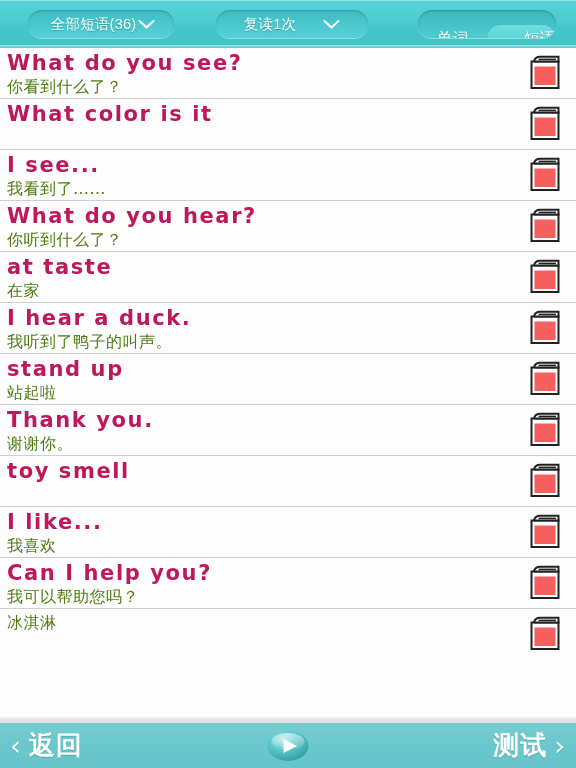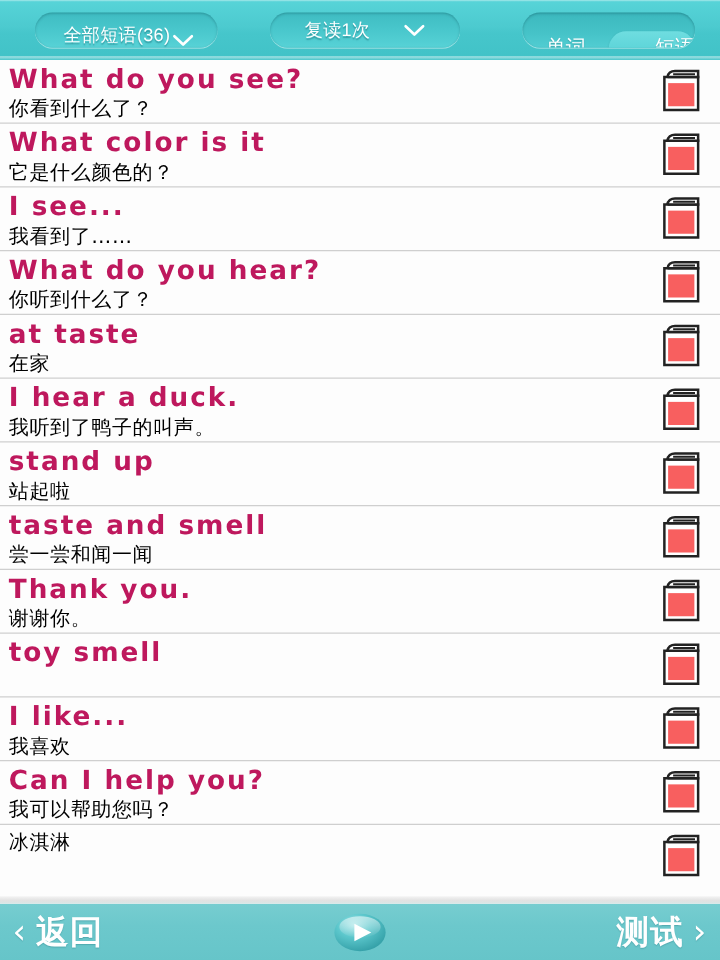--- a/index.html
+++ b/index.html
@@ -60,21 +60,20 @@
     user-select: none;
     cursor: pointer;
     text-shadow: 0 1px 1px rgba(0,70,80,0.35);
   }
 
   .pill-scope {
     width: 146px;
     margin-left: 20px;
     padding: 0 6px 0 10px;
     gap: 2px;
-    align-items: flex-end;
   }
   .pill-repeat {
     width: 152px;
     margin-left: 42px;
     padding: 0 8px;
     gap: 27px;
   }
   .pill .pill-label {
     white-space: nowrap;
     font-size: 14.5px;
@@ -144,21 +143,21 @@
   .row .en {
     color: #be185d;
     font-size: 21px;
     font-weight: bold;
     letter-spacing: 1.6px;
     line-height: 25px;
     white-space: nowrap;
     font-family: "DejaVu Sans", "Liberation Sans", sans-serif;
   }
   .row .zh {
-    color: #000000;
+    color: #4d7c0f;
     font-size: 16px;
     line-height: 22px;
     letter-spacing: 0.5px;
     white-space: nowrap;
     font-family: "DejaVu Sans", "Liberation Sans", sans-serif;
   }
 
   
   .bookbtn {
     position: absolute;
@@ -261,21 +260,20 @@
           <path d="M6.5 7.5 L33.5 7.5 L33.5 34 L6.5 34 Z" fill="#ffffff" stroke="#222" stroke-width="2"></path>
           <rect x="9.5" y="12.5" width="21" height="18.5" fill="#f85f5f"></rect>
           <path d="M9 8 C9 4.5 12 2.8 15 2.8 L33.5 2.8 L33.5 7.5 L9 7.5 Z" fill="#ffffff" stroke="#222" stroke-width="2"></path>
           <path d="M13.5 5.4 L31 5.4" stroke="#222" stroke-width="1.6"></path>
         </svg>
       </div>
     </div>
 
     <div class="row">
       <div class="en">What color is it</div>
-      <div class="zh">它是什么颜色的？</div>
       <div class="bookbtn">
         <svg viewBox="0 0 40 39" width="40" height="39">
           <path d="M6.5 7.5 L33.5 7.5 L33.5 34 L6.5 34 Z" fill="#ffffff" stroke="#222" stroke-width="2"></path>
           <rect x="9.5" y="12.5" width="21" height="18.5" fill="#f85f5f"></rect>
           <path d="M9 8 C9 4.5 12 2.8 15 2.8 L33.5 2.8 L33.5 7.5 L9 7.5 Z" fill="#ffffff" stroke="#222" stroke-width="2"></path>
           <path d="M13.5 5.4 L31 5.4" stroke="#222" stroke-width="1.6"></path>
         </svg>
       </div>
     </div>
 
@@ -337,32 +335,20 @@
       <div class="bookbtn">
         <svg viewBox="0 0 40 39" width="40" height="39">
           <path d="M6.5 7.5 L33.5 7.5 L33.5 34 L6.5 34 Z" fill="#ffffff" stroke="#222" stroke-width="2"></path>
           <rect x="9.5" y="12.5" width="21" height="18.5" fill="#f85f5f"></rect>
           <path d="M9 8 C9 4.5 12 2.8 15 2.8 L33.5 2.8 L33.5 7.5 L9 7.5 Z" fill="#ffffff" stroke="#222" stroke-width="2"></path>
           <path d="M13.5 5.4 L31 5.4" stroke="#222" stroke-width="1.6"></path>
         </svg>
       </div>
     </div>
 
-    <div class="row">
-      <div class="en">taste and smell</div>
-      <div class="zh">尝一尝和闻一闻</div>
-      <div class="bookbtn">
-        <svg viewBox="0 0 40 39" width="40" height="39">
-          <path d="M6.5 7.5 L33.5 7.5 L33.5 34 L6.5 34 Z" fill="#ffffff" stroke="#222" stroke-width="2"></path>
-          <rect x="9.5" y="12.5" width="21" height="18.5" fill="#f85f5f"></rect>
-          <path d="M9 8 C9 4.5 12 2.8 15 2.8 L33.5 2.8 L33.5 7.5 L9 7.5 Z" fill="#ffffff" stroke="#222" stroke-width="2"></path>
-          <path d="M13.5 5.4 L31 5.4" stroke="#222" stroke-width="1.6"></path>
-        </svg>
-      </div>
-    </div>
 
     <div class="row">
       <div class="en">Thank you.</div>
       <div class="zh">谢谢你。</div>
       <div class="bookbtn">
         <svg viewBox="0 0 40 39" width="40" height="39">
           <path d="M6.5 7.5 L33.5 7.5 L33.5 34 L6.5 34 Z" fill="#ffffff" stroke="#222" stroke-width="2"></path>
           <rect x="9.5" y="12.5" width="21" height="18.5" fill="#f85f5f"></rect>
           <path d="M9 8 C9 4.5 12 2.8 15 2.8 L33.5 2.8 L33.5 7.5 L9 7.5 Z" fill="#ffffff" stroke="#222" stroke-width="2"></path>
           <path d="M13.5 5.4 L31 5.4" stroke="#222" stroke-width="1.6"></path>

